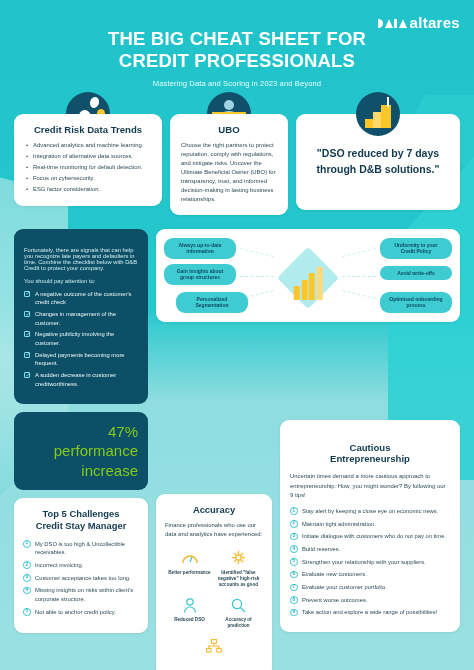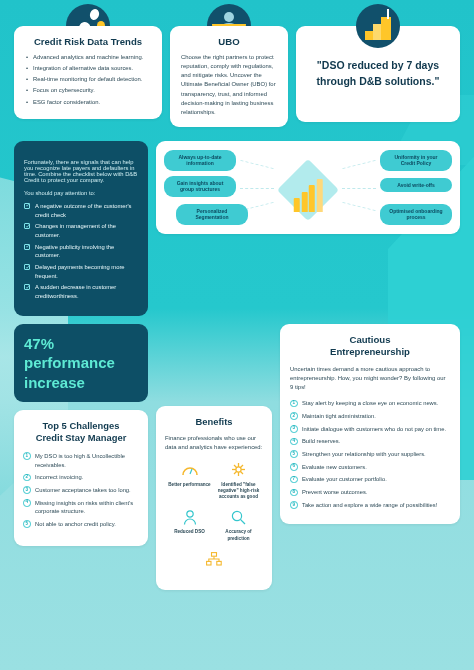--- a/index.html
+++ b/index.html
@@ -104,32 +104,32 @@
   .diamond { position:absolute; left:50%; top:18px; transform:translateX(-50%) rotate(45deg);
              width:44px; height:44px; background:#a5e7ea; border-radius:4px; opacity:.85;}
   .bars { position:absolute; left:50%; top:22px; transform:translateX(-50%); display:flex; align-items:flex-end; gap:1.5px; height:40px;}
   .bars i { display:block; width:6px; background:#ffc629; border-radius:1px 1px 0 0; }
   .connector { position:absolute; border-top:.6px dashed #bfe9ec; width:34px; }
 
   
   .row3 { display:flex; gap:8px; padding:0 14px; margin-top:8px; align-items:flex-start; position:relative; z-index:2; }
   .leftcol3 { flex:0 0 134px; display:flex; flex-direction:column; gap:8px; }
   .perf { display:flex; align-items:center; justify-content:center; min-height:74px; padding:10px; }
-  .perf b { font-size:15px; color:#5eead4; text-align:left; line-height:1.3; display:block; font-weight:700; }
+  .perf b { font-size:15px; color:#84cc16; text-align:right; line-height:1.3; display:block; font-weight:400; }
   .solutions { padding:10px 9px 11px; }
   .solutions h3 { font-size:9.4px; }
   .solutions p { margin-top:6px; }
   .sgrid { margin-top:9px; }
   .srow { display:flex; justify-content:space-around; align-items:flex-start; margin-bottom:8px; }
   .sitem { width:50%; text-align:center; }
   .sitem.full { width:100%; }
   .sicon { height:18px; display:flex; align-items:center; justify-content:center; margin-bottom:3px; }
   .slabel { font-size:4.6px; font-weight:700; color:#2d4a57; line-height:1.35; }
 
-  .cautious { flex:1; padding:10px 10px 11px; }
+  .cautious { flex:1; padding:22px 10px 11px;margin-top:8px; }
   .cautious h3 { font-size:9.6px; }
   .cautious p { margin-top:7px; }
   .cautious ol { list-style:none; margin-top:7px; counter-reset:t; }
   .cautious li { position:relative; padding-left:12px; margin-bottom:4px; font-size:5.8px; line-height:1.5; }
   .numdot { position:absolute; left:0; top:0.5px; width:7.5px; height:7.5px; border-radius:50%;
             border:1px solid #35c6cd; color:#1fb3bb; font-size:4.6px; font-weight:700;
             display:flex; align-items:center; justify-content:center; }
 
   
   .top5 { padding:10px 9px 13px; }
@@ -138,20 +138,36 @@
   .top5 li { position:relative; padding-left:12px; margin-bottom:4px; font-size:5.8px; line-height:1.5; color:#2d4a57;}
 </style>
 </head>
 <body>
 
 <div id="poster">
   <div class="band-left"></div>
   <div class="band-right2"></div>
   <div class="band-right"></div>
 
+  <header class="hdr">
+    <div class="logo">
+      <span class="mark">
+        <i class="d1"></i>
+          <i class="t1"></i>
+          <i class="b1"></i>
+          <i class="t2"></i>
+      </span>
+      <span class="name">altares</span>
+    </div>
+    <div class="title">
+      <div>THE BIG CHEAT SHEET FOR</div>
+      <div>CREDIT PROFESSIONALS</div>
+    </div>
+    <div class="subtitle">Mastering Data and Scoring in 2023 and Beyond</div>
+  </header>
 
   <div class="row1">
     <div class="r1col a">
       <div class="medal">
         <div class="disc" style="position:relative;overflow:hidden;">
           <span class="wcoin" style="width:9px;height:11px;left:24px;top:5px;transform:rotate(20deg);"></span>
           <span class="coin" style="width:8px;height:9px;left:31px;top:17px;"></span>
           <span class="wcoin" style="width:12px;height:14px;left:13px;top:18px;transform:rotate(-15deg);"></span>
           <span class="coin" style="width:17px;height:7px;left:10px;top:32px;border-radius:50%;"></span>
         </div>
@@ -253,21 +269,21 @@
           <li><span class="numdot">2</span><span>Incorrect invoicing.</span></li>
           <li><span class="numdot">3</span><span>Customer acceptance takes too long.</span></li>
           <li><span class="numdot">4</span><span>Missing insights on risks within client's corporate structure.</span></li>
           <li><span class="numdot">5</span><span>Not able to anchor credit policy.</span></li>
         </ol>
       </div>
     </div>
 
     <div style="flex:0 0 116px;">
       <div class="card solutions" style="margin-top:82px;">
-        <h3>Benefits</h3>
+        <h3>Accuracy</h3>
         <p>Finance professionals who use our data and analytics have experienced:</p>
         <div class="sgrid">
           <div class="srow">
             <div class="sitem">
               <div class="sicon">
                 <svg width="16" height="12" viewBox="0 0 16 12">
                     <path d="M1 11 A7 7 0 0 1 15 11" fill="none" stroke="#f5b82e" stroke-width="1.6"></path>
                     <path d="M8 10 L10 5" stroke="#35c6cd" stroke-width="1.2"></path>
                   </svg>
               </div>

